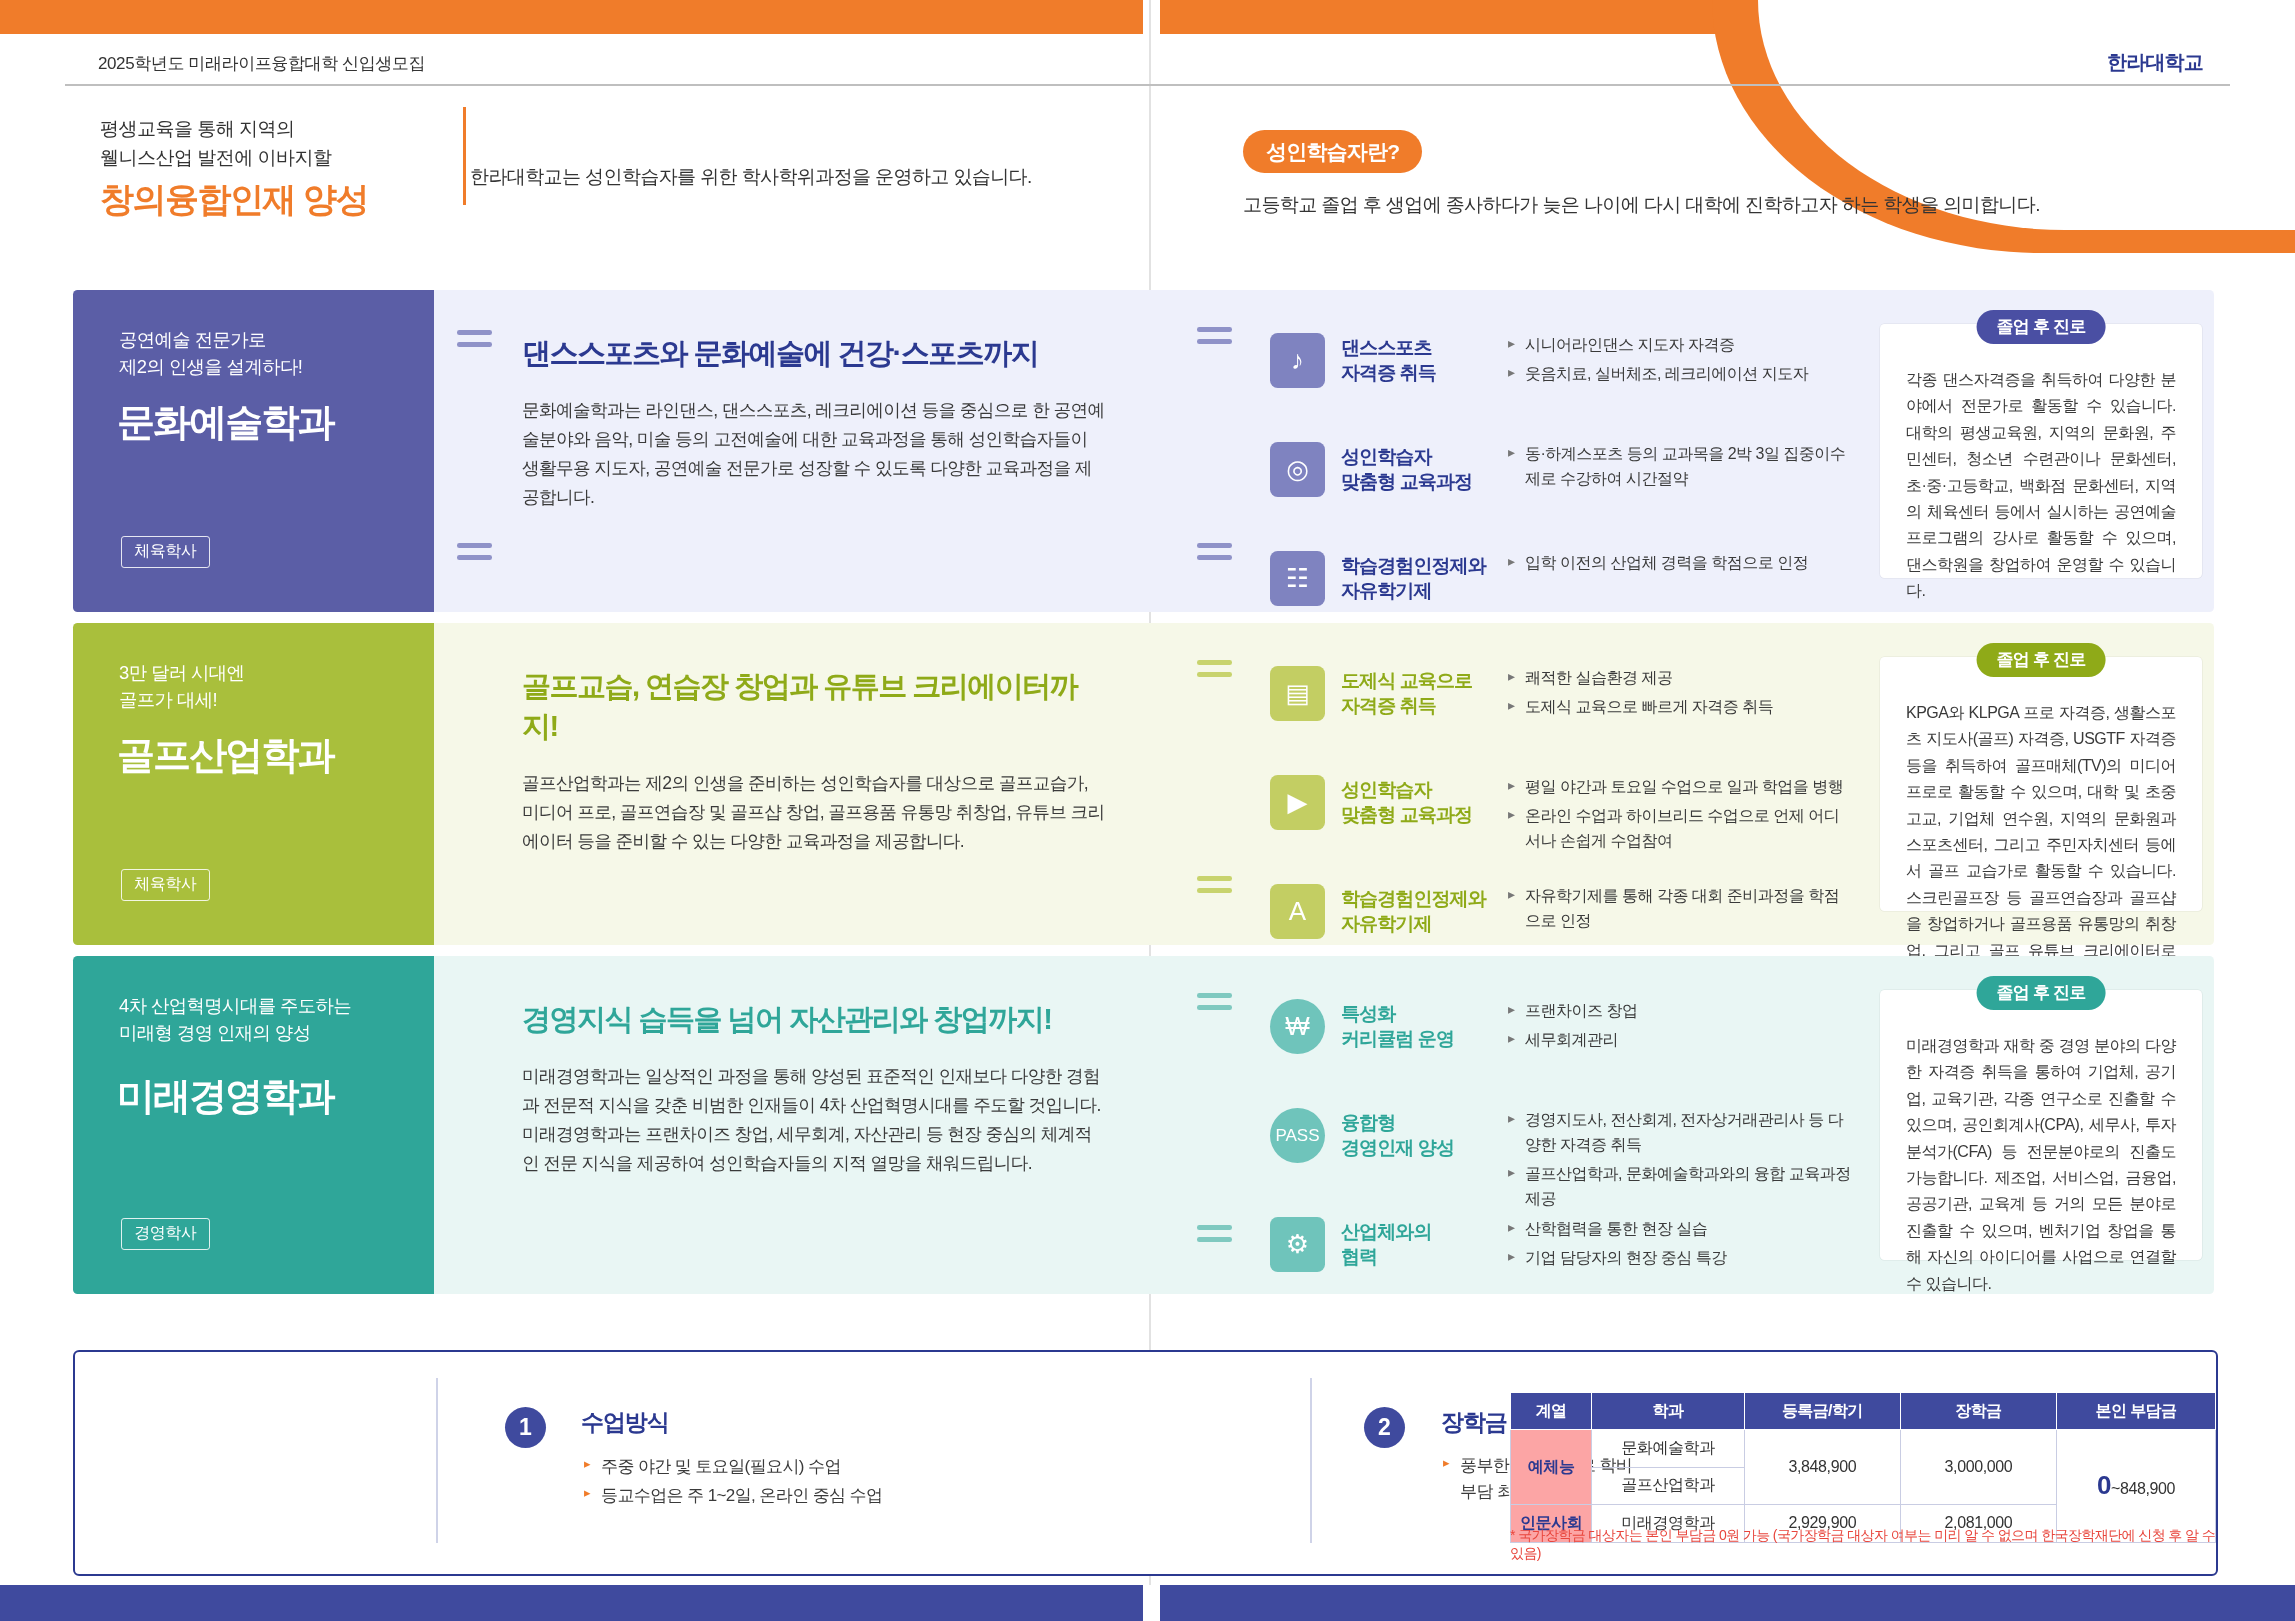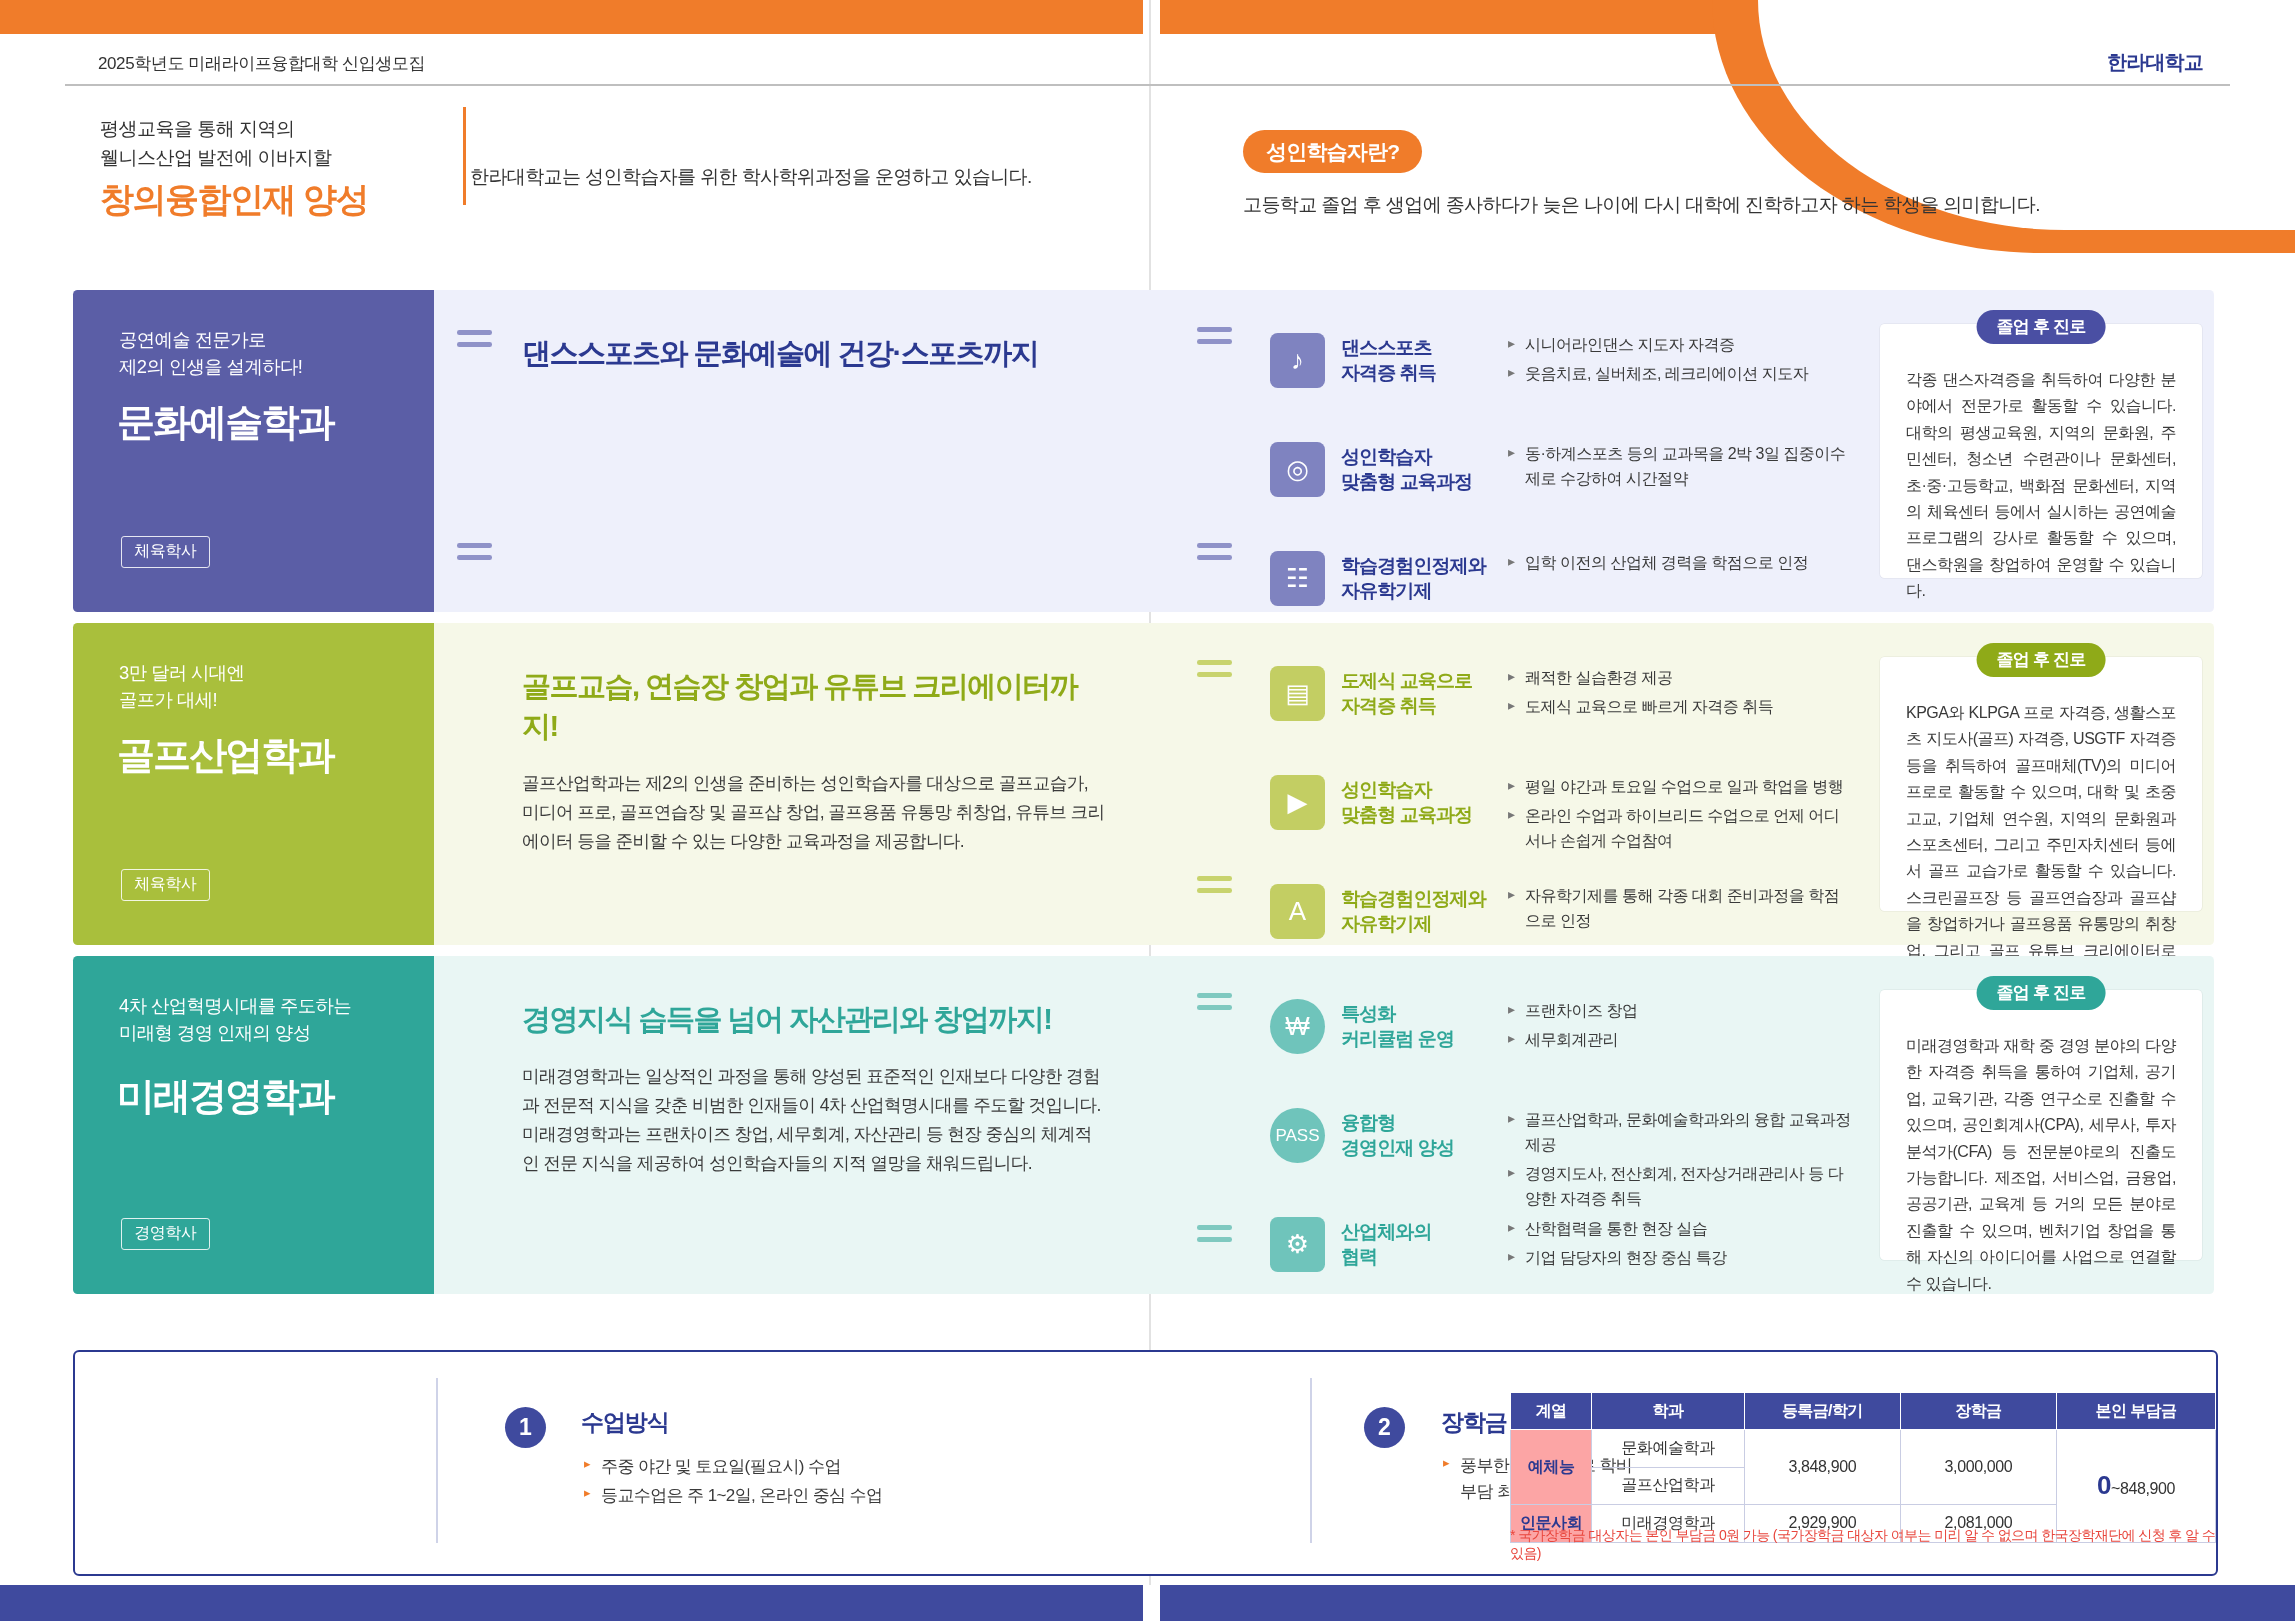--- a/index.html
+++ b/index.html
@@ -171,20 +171,21 @@
     <div class="eq" style="left:384px;top:40px;">
         <i></i>
         <i></i>
       </div>
     <div class="eq" style="left:384px;top:253px;">
         <i></i>
         <i></i>
       </div>
     <div class="mid">
       <div class="title">댄스스포츠와 문화예술에 건강·스포츠까지</div>
+      <div class="desc">문화예술학과는 라인댄스, 댄스스포츠, 레크리에이션 등을 중심으로 한 공연예술분야와 음악, 미술 등의 고전예술에 대한 교육과정을 통해 성인학습자들이 생활무용 지도자, 공연예술 전문가로 성장할 수 있도록 다양한 교육과정을 제공합니다.</div>
     </div>
     <div class="eq" style="left:1124px;top:37px;">
         <i></i>
         <i></i>
       </div>
     <div class="eq" style="left:1124px;top:253px;">
         <i></i>
         <i></i>
       </div>
     <div class="feat">
@@ -294,22 +295,22 @@
         <div class="lbl">특성화<br>커리큘럼 운영</div>
         <div class="bul">
           <div>프랜차이즈 창업</div>
           <div>세무회계관리</div>
         </div>
       </div>
       <div class="item">
         <div class="ic" style="border-radius:50%;font-size:17px;">PASS</div>
         <div class="lbl">융합형<br>경영인재 양성</div>
         <div class="bul">
+          <div>경영지도사, 전산회계, 전자상거래관리사 등 다양한 자격증 취득</div>
           <div>골프산업학과, 문화예술학과와의 융합 교육과정 제공</div>
-          <div>경영지도사, 전산회계, 전자상거래관리사 등 다양한 자격증 취득</div>
         </div>
       </div>
       <div class="item">
         <div class="ic">⚙</div>
         <div class="lbl">산업체와의<br>협력</div>
         <div class="bul">
           <div>산학협력을 통한 현장 실습</div>
           <div>기업 담당자의 현장 중심 특강</div>
         </div>
       </div>

